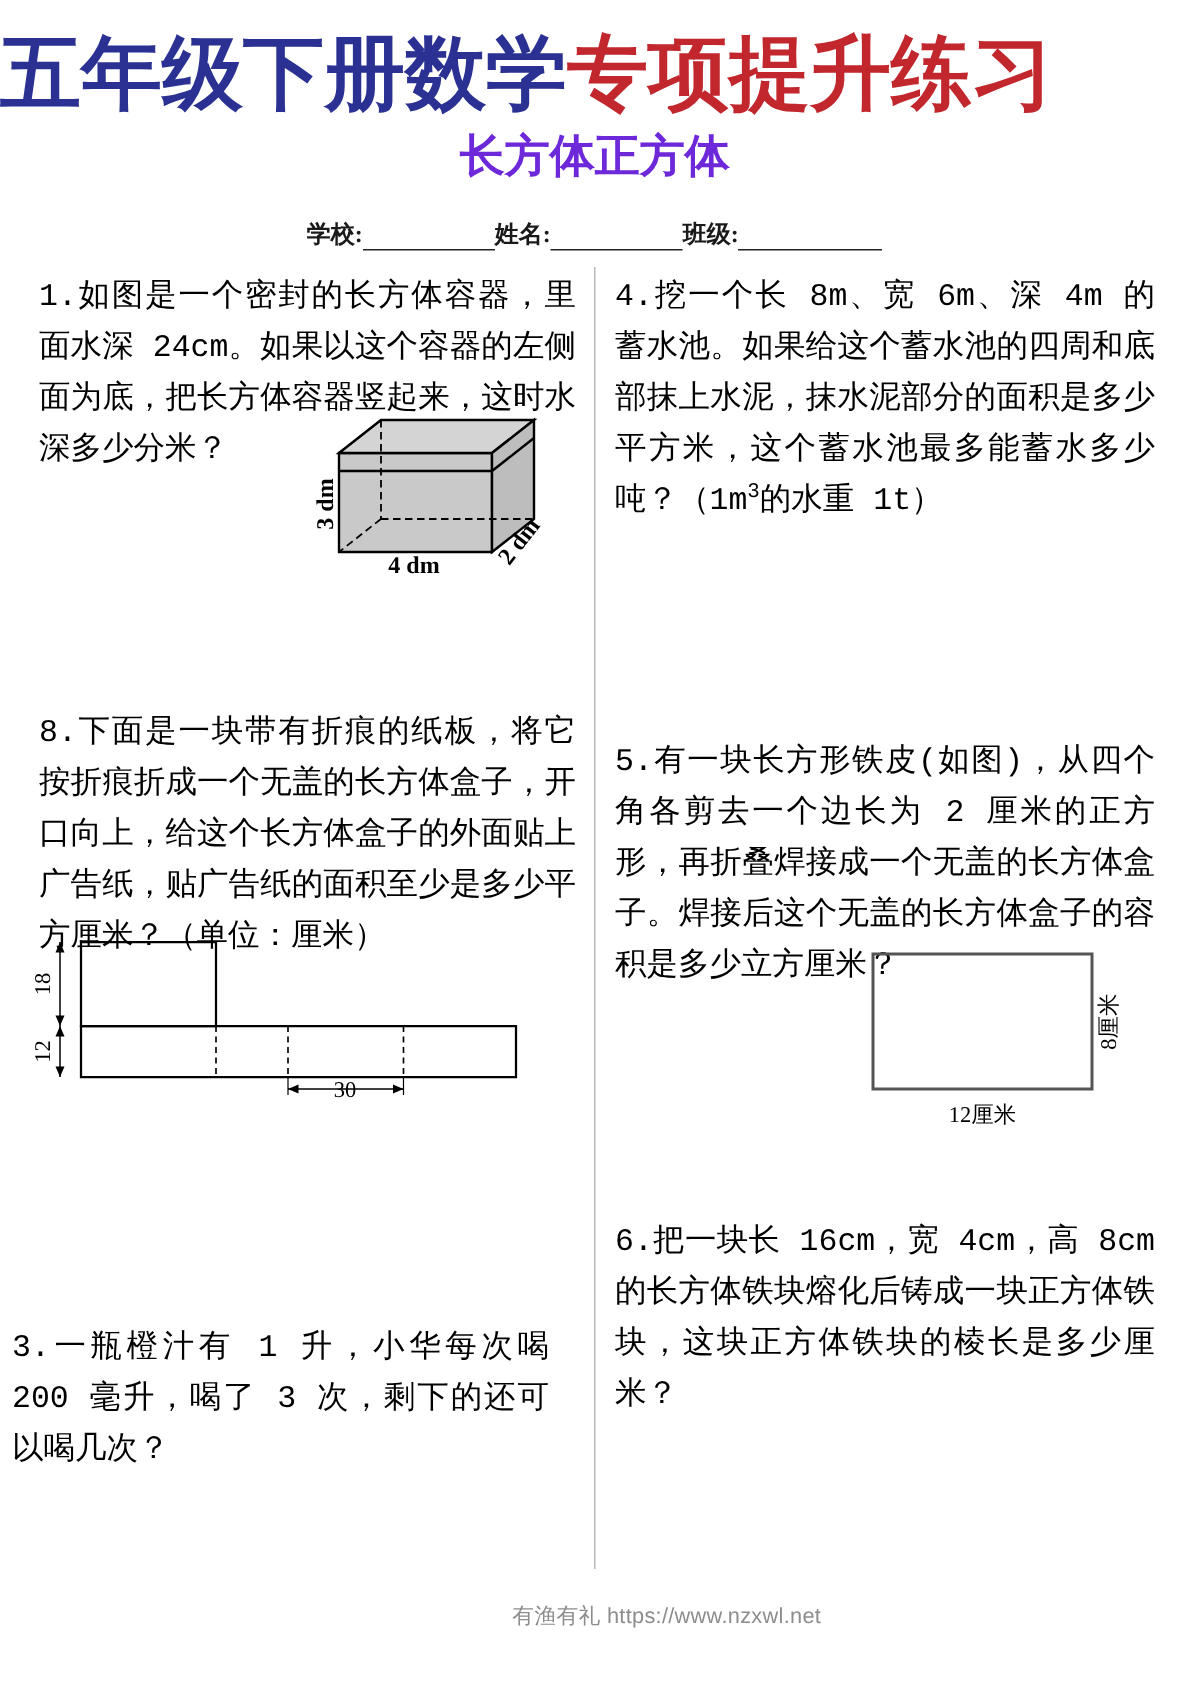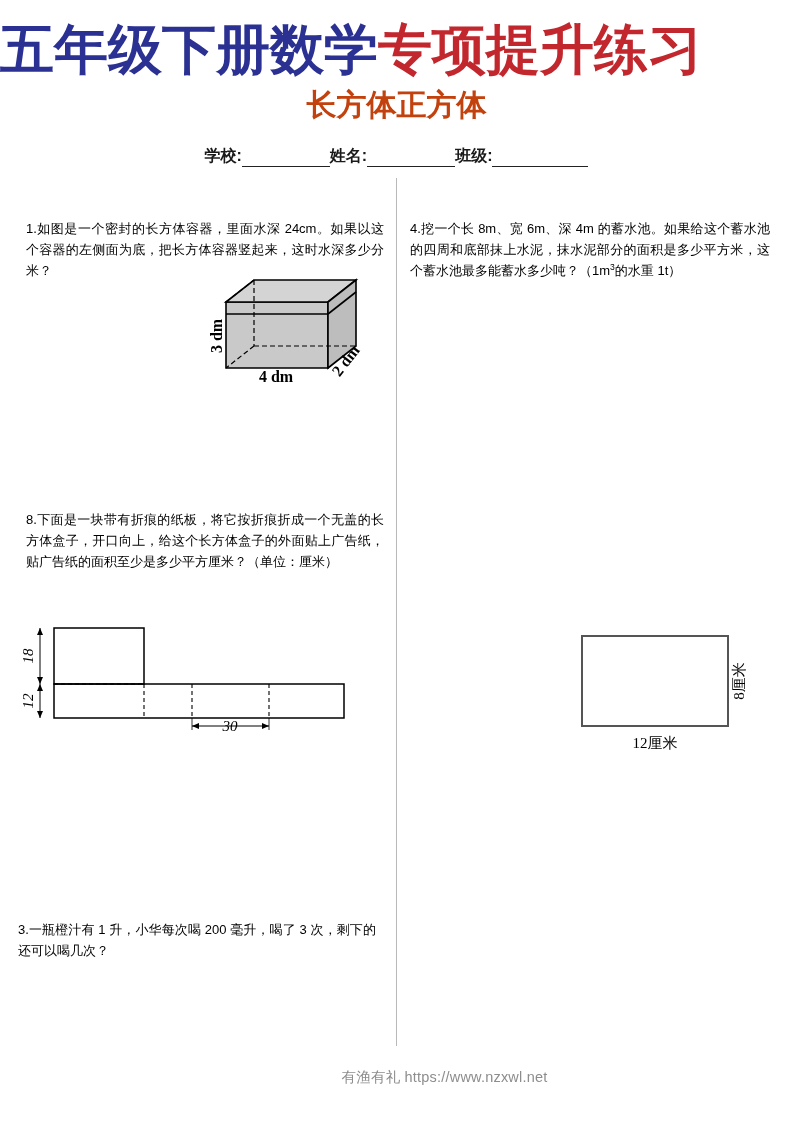--- a/index.html
+++ b/index.html
@@ -37,35 +37,36 @@
   .title .t-blue { color: #2B3192; }
   .title .t-red  { color: #C1272D; }
 
   .subtitle {
     position: absolute;
     left: 0; top: 88px;
     width: 793px;
     text-align: center;
     font-size: 30px;
     font-weight: bold;
-    color: #c2410c;
+    color: #6d28d9;
     line-height: 1.1;
     white-space: nowrap;
   }
 
   
   .info-line {
     position: absolute;
     left: 0; top: 146px;
     width: 793px;
     text-align: center;
     font-size: 16px;
     font-weight: bold;
     color: #1a1a1a;
     white-space: nowrap;
+    font-family: Liberation Serif, serif;
   }
   .info-line .blank {
     display: inline-block;
     border-bottom: 1.5px solid #222;
     vertical-align: bottom;
   }
   .bk1 { width: 88px; }
   .bk2 { width: 88px; }
   .bk3 { width: 96px; }
 
@@ -75,57 +76,55 @@
     left: 396px;
     top: 178px;
     width: 1px;
     height: 868px;
     background: #b9b9b9;
   }
 
   
   .q {
     position: absolute;
-    font-size: 13px;
+    font-size: 21px;
     line-height: 1.62;
     color: #000;
     text-align: justify;
-    font-family: Liberation Sans, sans-serif;
-    margin-top: 36px;
+    font-family: Liberation Mono, monospace;
   }
   .q sup {
     font-size: 0.66em;
     vertical-align: super;
     line-height: 0;
   }
 
   #q1 { left: 26px;  top: 182px; width: 358px; }
   #q2 { left: 26px;  top: 473px; width: 358px; }
-  #q3 { left: 18px;  top: 883px; width: 358px; }
+  #q3 { left: 8px;  top: 883px; width: 358px; }
   #q4 { left: 410px; top: 182px; width: 360px; }
   #q5 { left: 410px; top: 492px; width: 360px; }
   #q6 { left: 410px; top: 812px; width: 360px; }
 
   
   #fig-cuboid {
     position: absolute;
     left: 208px;
     top: 272px;
     width: 180px;
     height: 112px;
   }
 
   
   #fig-net {
     position: absolute;
     left: 24px;
     top: 622px;
     width: 350px;
     height: 112px;
-    font-style: italic;
   }
 
   
   #fig-rect {
     position: absolute;
     left: 578px;
     top: 630px;
     width: 200px;
     height: 128px;
   }
@@ -238,25 +237,27 @@
 
       <line x1="168" y1="96" x2="168" y2="108" stroke="#000" stroke-width="0.8"></line>
       <line x1="245" y1="96" x2="245" y2="108" stroke="#000" stroke-width="0.8"></line>
     </svg>
   </div>
 
   <div class="q" id="q3">3.一瓶橙汁有 1 升，小华每次喝 200 毫升，喝了 3 次，剩下的还可以喝几次？</div>
 
   <div class="q" id="q4"><span>4.挖一个长 8m、宽 6m、深 4m 的蓄水池。如果给这个蓄水池的四周和底部抹上水泥，抹水泥部分的面积是多少平方米，这个蓄水池最多能蓄水多少吨？（1m</span><sup>3</sup><span>的水重 1t）</span></div>
 
+  <div class="q" id="q5">5.有一块长方形铁皮(如图)，从四个角各剪去一个边长为 2 厘米的正方形，再折叠焊接成一个无盖的长方体盒子。焊接后这个无盖的长方体盒子的容积是多少立方厘米？</div>
 
   <div id="fig-rect">
     <svg width="200" height="128" viewBox="0 0 200 128">
       <rect x="4" y="6" width="146" height="90" fill="none" stroke="#555" stroke-width="2"></rect>
       <text class="fig-txt" x="77" y="118" text-anchor="middle" font-size="17">12厘米</text>
       <text class="fig-txt" x="166" y="51" text-anchor="middle" font-size="17" transform="rotate(-90 166 51)">8厘米</text>
     </svg>
   </div>
 
+  <div class="q" id="q6">6.把一块长 16cm，宽 4cm，高 8cm 的长方体铁块熔化后铸成一块正方体铁块，这块正方体铁块的棱长是多少厘米？</div>
 
   <div class="footer">有渔有礼 https://www.nzxwl.net</div>
 
 </div>
 
 </body></html>

